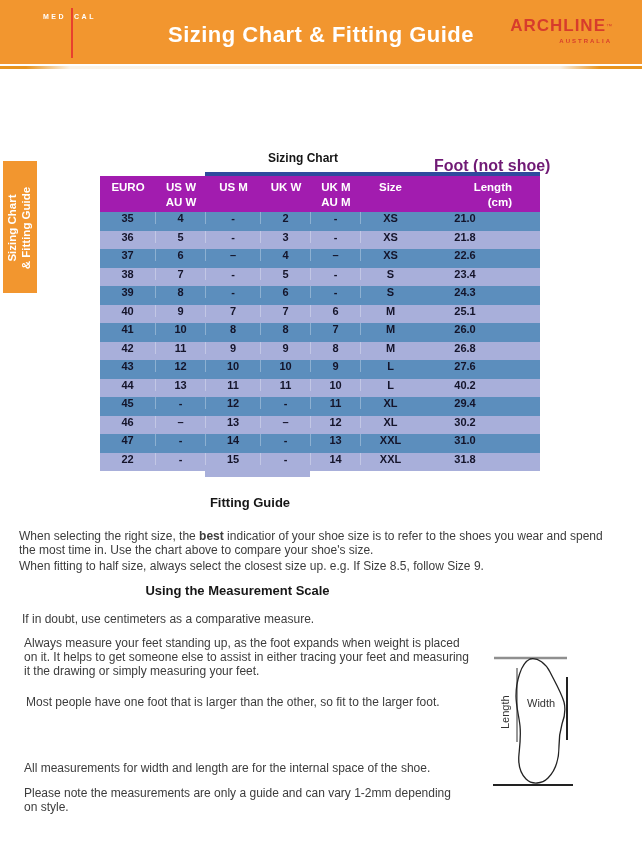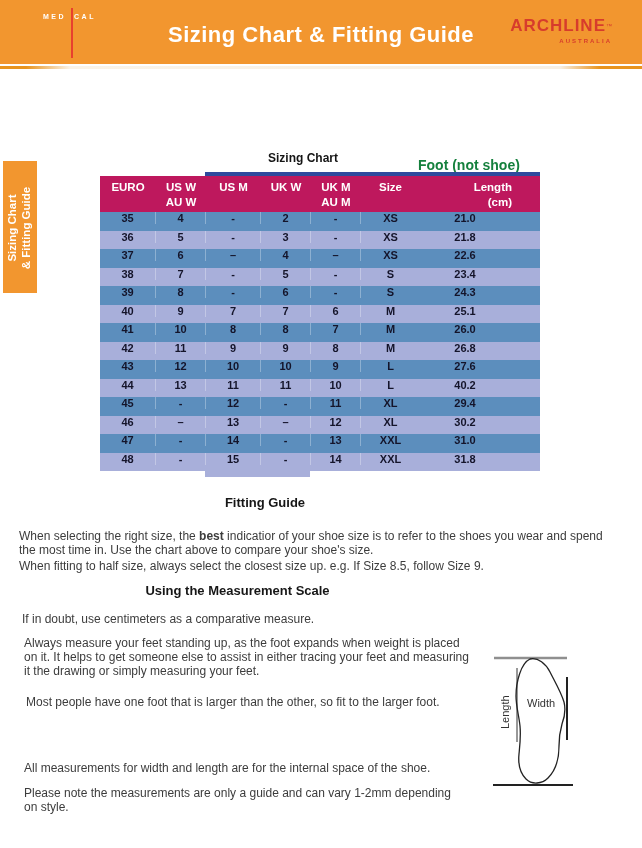--- a/index.html
+++ b/index.html
@@ -26,42 +26,42 @@
 
   
   .side-tab{position:absolute;left:3px;top:161px;width:34px;height:132px;background:#F2962F;}
   .side-tab-text{position:absolute;left:-49px;top:52px;width:132px;height:30px;
     transform:rotate(-90deg);text-align:center;color:#fff;font-weight:bold;
     font-size:11.5px;line-height:14px;white-space:pre-line;}
 
   
   .chart-title{position:absolute;left:103px;top:151px;width:400px;text-align:center;
     font-size:12px;font-weight:bold;color:#151515;}
-  .foot-note{position:absolute;left:418px;top:157px;font-size:14px;font-weight:bold;color:#15803d;}
+  .foot-note{position:absolute;left:434px;top:157px;font-size:16px;font-weight:bold;color:#701a75;}
 
   
   .size-table{position:absolute;left:100px;top:176px;width:440px;}
   .tbl-notch{position:absolute;left:105px;top:-4px;width:335px;height:4px;background:#2F4A9D;}
   .tbl-bottom-artifact{position:absolute;left:105px;bottom:-6px;width:105px;height:6px;background:#A8AFDA;}
-  .thead{display:flex;background:#be185d;color:#fff;font-weight:bold;font-size:11.5px;height:36px;}
+  .thead{display:flex;background:#a21caf;color:#fff;font-weight:bold;font-size:11.5px;height:36px;}
   .th{padding-top:4px;text-align:center;white-space:pre-line;line-height:15px;box-sizing:border-box;}
   .tr{display:flex;height:18.5px;align-items:flex-start;font-size:11px;font-weight:bold;color:#14142a;}
   .tr.odd{background:#5C8EBD;}
   .tr.even{background:#A8AFDA;}
   .td{text-align:center;box-sizing:border-box;}
   .c0{width:56px;} .c1{width:50px;} .c2{width:55px;} .c3{width:50px;} .c4{width:50px;}
   .c5{width:59px;} .c6{width:120px;}
   .td.c0,.td.c1,.td.c2,.td.c3,.td.c4{border-right:1px solid rgba(255,255,255,.30);}
   .th.c6{text-align:right;padding-right:28px;}
   .td.c6{padding-right:30px;}
 
   
   .h2{position:absolute;font-size:13px;font-weight:bold;color:#161616;text-align:center;}
   .para{position:absolute;font-size:12px;line-height:14px;color:#3C3C3C;white-space:pre-line;}
-  #fitting-heading{left:0;top:495px;width:500px;padding-left:15px;}
+  #fitting-heading{left:0;top:495px;width:500px;}
   #p1{left:19px;top:515px;width:600px;}
   #p2{left:19px;top:559px;width:600px;}
   #scale-heading{left:0;top:583px;width:475px;}
   #p3{left:22px;top:612px;width:560px;}
   #p4{left:24px;top:636px;width:560px;}
   #p5{left:26px;top:695px;width:560px;}
   #p6{left:24px;top:761px;width:560px;}
   #p7{left:24px;top:786px;width:560px;}
 
   
@@ -226,21 +226,21 @@
         <div class="tr odd">
           <div class="td c0">47</div>
           <div class="td c1">-</div>
           <div class="td c2">14</div>
           <div class="td c3">-</div>
           <div class="td c4">13</div>
           <div class="td c5">XXL</div>
           <div class="td c6">31.0</div>
         </div>
         <div class="tr even">
-          <div class="td c0">48</div>
+          <div class="td c0">22</div>
           <div class="td c1">-</div>
           <div class="td c2">15</div>
           <div class="td c3">-</div>
           <div class="td c4">14</div>
           <div class="td c5">XXL</div>
           <div class="td c6">31.8</div>
         </div>
       </div>
     <div class="tbl-bottom-artifact"></div>
   </div>

